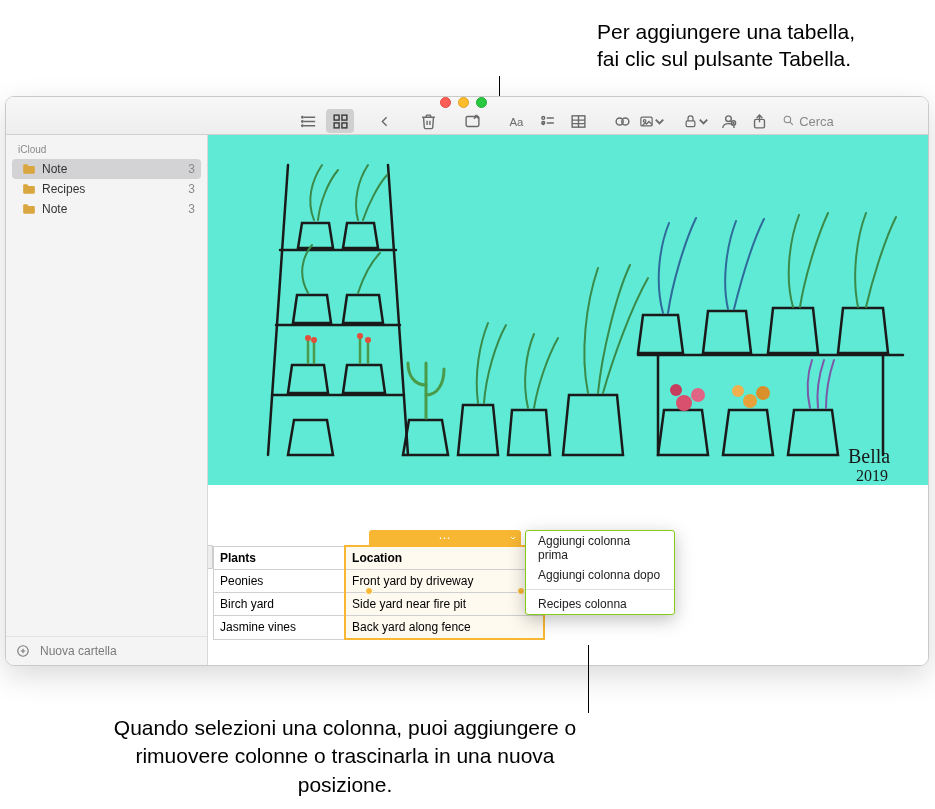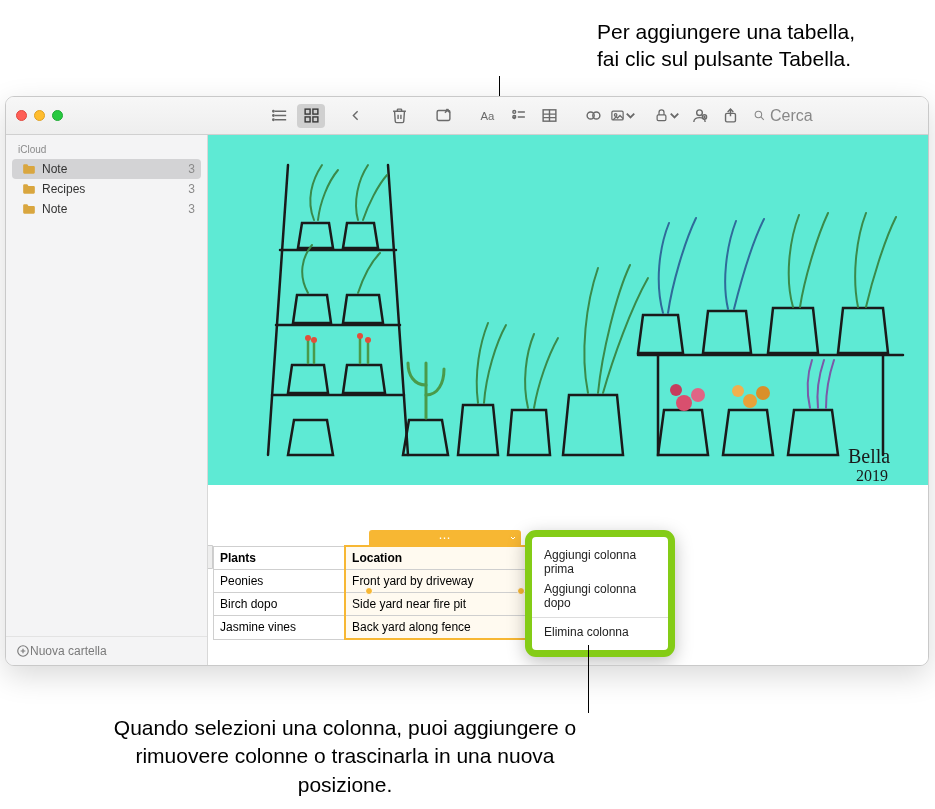--- a/index.html
+++ b/index.html
@@ -60,20 +60,21 @@
   }
   .titlebar {
     height: 38px;
     background: linear-gradient(#f7f7f7, #eee);
     border-bottom: 1px solid #d0d0d0;
     display: flex;
     align-items: center;
     padding: 0 10px;
     gap: 0;
     flex-shrink: 0;
+    flex-direction: column;
   }
   .traffic { display: flex; gap: 7px; margin-right: 8px; }
   .dot { width: 11px; height: 11px; border-radius: 50%; }
   .dot.red { background: #ff5f57; border: 0.5px solid #e1493f; }
   .dot.yellow { background: #ffbd2e; border: 0.5px solid #dfa123; }
   .dot.green { background: #28c940; border: 0.5px solid #1fab34; }
   .toolbar {
     display: flex;
     align-items: center;
     gap: 3px;
@@ -90,24 +91,23 @@
   .tool-btn.active {
     background: #d0d0d0;
     color: #3a3a3a;
   }
   .tool-sep { width: 10px; }
   .tool-btn svg { width: 17px; height: 17px; }
   .search-wrap {
     flex: 1;
     max-width: 180px;
     display: flex;
-    align-items: center;
     color: #888;
     gap: 4px;
-    font-size: 16px;
+    font-size: 13px;
     padding-left: 6px;
   }
   .body-area {
     display: flex;
     flex: 1;
     min-height: 0;
   }
   .sidebar {
     width: 202px;
     background: #f4f4f5;
@@ -135,21 +135,21 @@
     padding-left: 10px; padding-right: 6px;
   }
   .sb-icon { width: 14px; height: 12px; color: #d9a63f; flex-shrink: 0; }
   .sb-label { flex: 1; white-space: nowrap; overflow: hidden; text-overflow: ellipsis; }
   .sb-count { color: #8a8a8a; }
   .sb-footer {
     margin-top: auto;
     padding: 7px 10px;
     color: #7a7a7a;
     font-size: 12px;
-    display: flex; align-items: flex-end; gap: 0;
+    display: flex; align-items: flex-end; gap: 10px;
     border-top: 1px solid #e3e3e3;
   }
   .content {
     flex: 1;
     overflow: hidden;
     position: relative;
     background: #fff;
   }
   .drawing {
     width: 100%;
@@ -211,25 +211,25 @@
   .drag-dot {
     position:absolute; width:8px;height:8px;border-radius:50%;
     background:#f7b733; border:1px solid #fff;
   }
   .ctx-menu {
     position: absolute;
     top: -15px;
     left: 312px;
     width: 150px;
     background: #fff;
-    border: 7px solid #84cc16;
-    border-radius: 11px;
+    border: 1px solid #84cc16;
+    border-radius: 3px;
     box-shadow: 0 5px 18px rgba(0,0,0,.25);
     font-size: 12px;
-    padding: 8px 0;
+    padding: 0 0;
   }
   .ctx-item {
     padding: 3px 12px;
     color: #222;
   }
   .ctx-sep { height:1px;background:#ddd;margin:4px 0; }
 </style>
 </head>
 <body>
 
@@ -524,35 +524,35 @@
           <tbody>
               <tr>
             <th>Plants</th>
             <th class="colsel">Location</th>
           </tr>
           <tr>
             <td>Peonies</td>
             <td class="colsel">Front yard by driveway</td>
           </tr>
           <tr>
-            <td>Birch dopo</td>
+            <td>Birch yard</td>
             <td class="colsel">Side yard near fire pit</td>
           </tr>
           <tr>
             <td>Jasmine vines</td>
             <td class="colsel">Back yard along fence</td>
           </tr>
         </tbody>
           </table>
 
         <div class="ctx-menu">
           <div class="ctx-item">Aggiungi colonna prima</div>
           <div class="ctx-item">Aggiungi colonna dopo</div>
           <div class="ctx-sep"></div>
-          <div class="ctx-item">Elimina colonna</div>
+          <div class="ctx-item">Recipes colonna</div>
         </div>
       </div>
 
     </div>
   </div>
 </div>
 
 <div class="callout-line-bottom"></div>
 <div class="callout-bottom">
   <span>Quando selezioni una colonna, puoi aggiungere o rimuovere colonne o trascinarla in una nuova posizione.</span>

